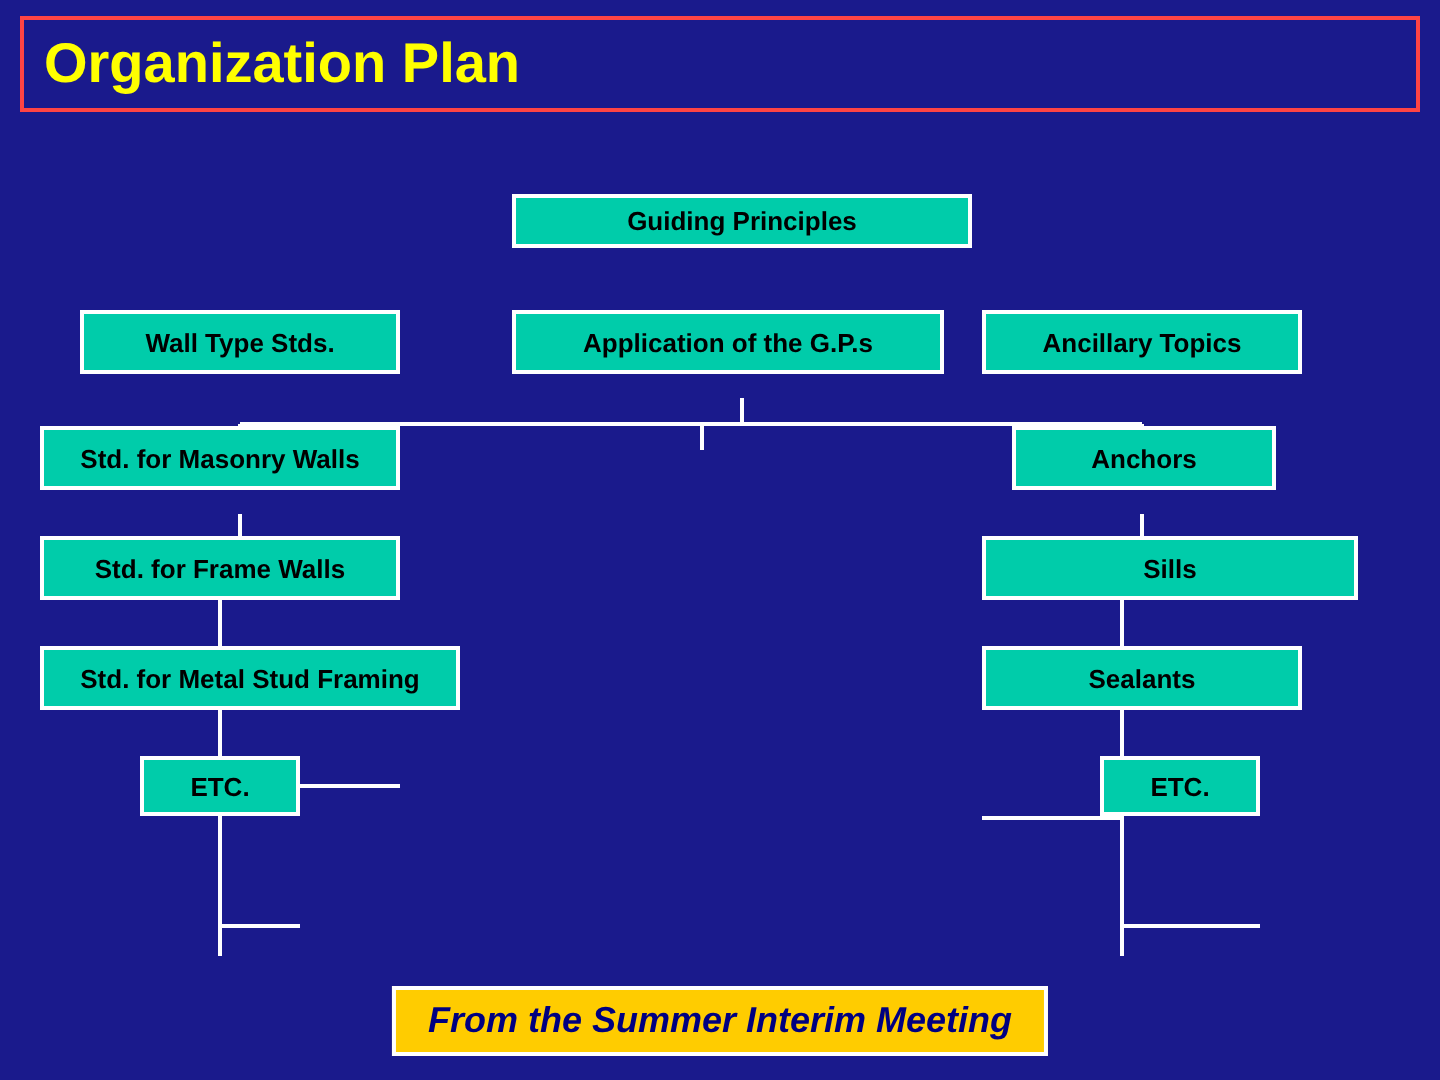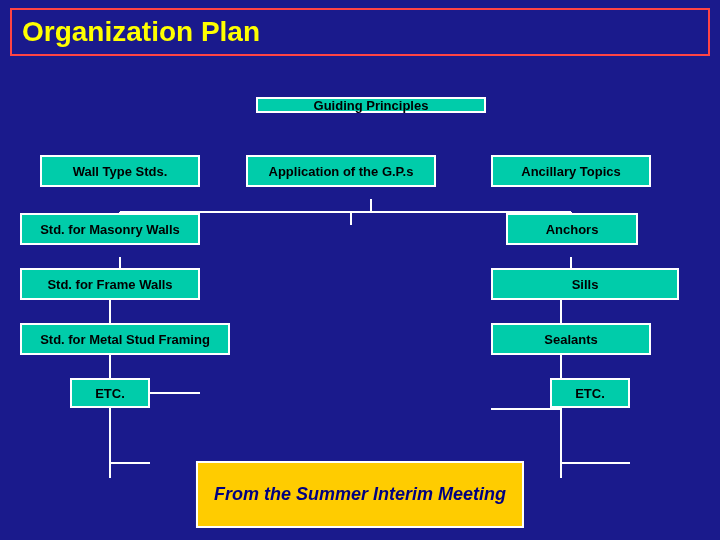--- a/index.html
+++ b/index.html
@@ -59,21 +59,21 @@
       overflow: visible;
     }
 
     .footer-box {
       position: absolute;
       bottom: 12px;
       left: 50%;
       transform: translateX(-50%);
       background-color: #ffcc00;
       border: 2px solid #ffffff;
-      padding: 21px 16px;
+      padding: 5px 16px;
       white-space: nowrap;
     }
 
     .footer-text {
       color: #000080;
       font-size: 18px;
       font-weight: bold;
       font-style: italic;
     }
   </style>
@@ -101,29 +101,29 @@
     <line x1="100" y1="393" x2="140" y2="393" stroke="white" stroke-width="2"></line>
 
     <line x1="561" y1="187" x2="561" y2="200" stroke="white" stroke-width="2"></line>
     <line x1="551" y1="200" x2="551" y2="408" stroke="white" stroke-width="2"></line>
     <line x1="551" y1="229" x2="481" y2="229" stroke="white" stroke-width="2"></line>
     <line x1="551" y1="284" x2="481" y2="284" stroke="white" stroke-width="2"></line>
     <line x1="551" y1="339" x2="481" y2="339" stroke="white" stroke-width="2"></line>
     <line x1="551" y1="393" x2="620" y2="393" stroke="white" stroke-width="2"></line>
   </svg>
 
-  <div class="node" style="left:246px; top:27px; width:230px; height:16px;">
+  <div class="node" style="left:246px; top:27px; width:230px; height:27px;">
     <span>Guiding Principles</span>
   </div>
 
   <div class="node" style="left:30px; top:85px; width:160px; height:32px;">
     <span>Wall Type Stds.</span>
   </div>
 
-  <div class="node" style="left:236px; top:85px; width:190px; height:32px;">
+  <div class="node" style="left:246px; top:85px; width:216px; height:32px;">
     <span>Application of the G.P.s</span>
   </div>
 
   <div class="node" style="left:481px; top:85px; width:160px; height:32px;align-items:center;">
     <span>Ancillary Topics</span>
   </div>
 
   <div class="node" style="left:10px; top:143px; width:180px; height:32px;justify-content:center;">
     <span>Std. for Masonry Walls</span>
   </div>

